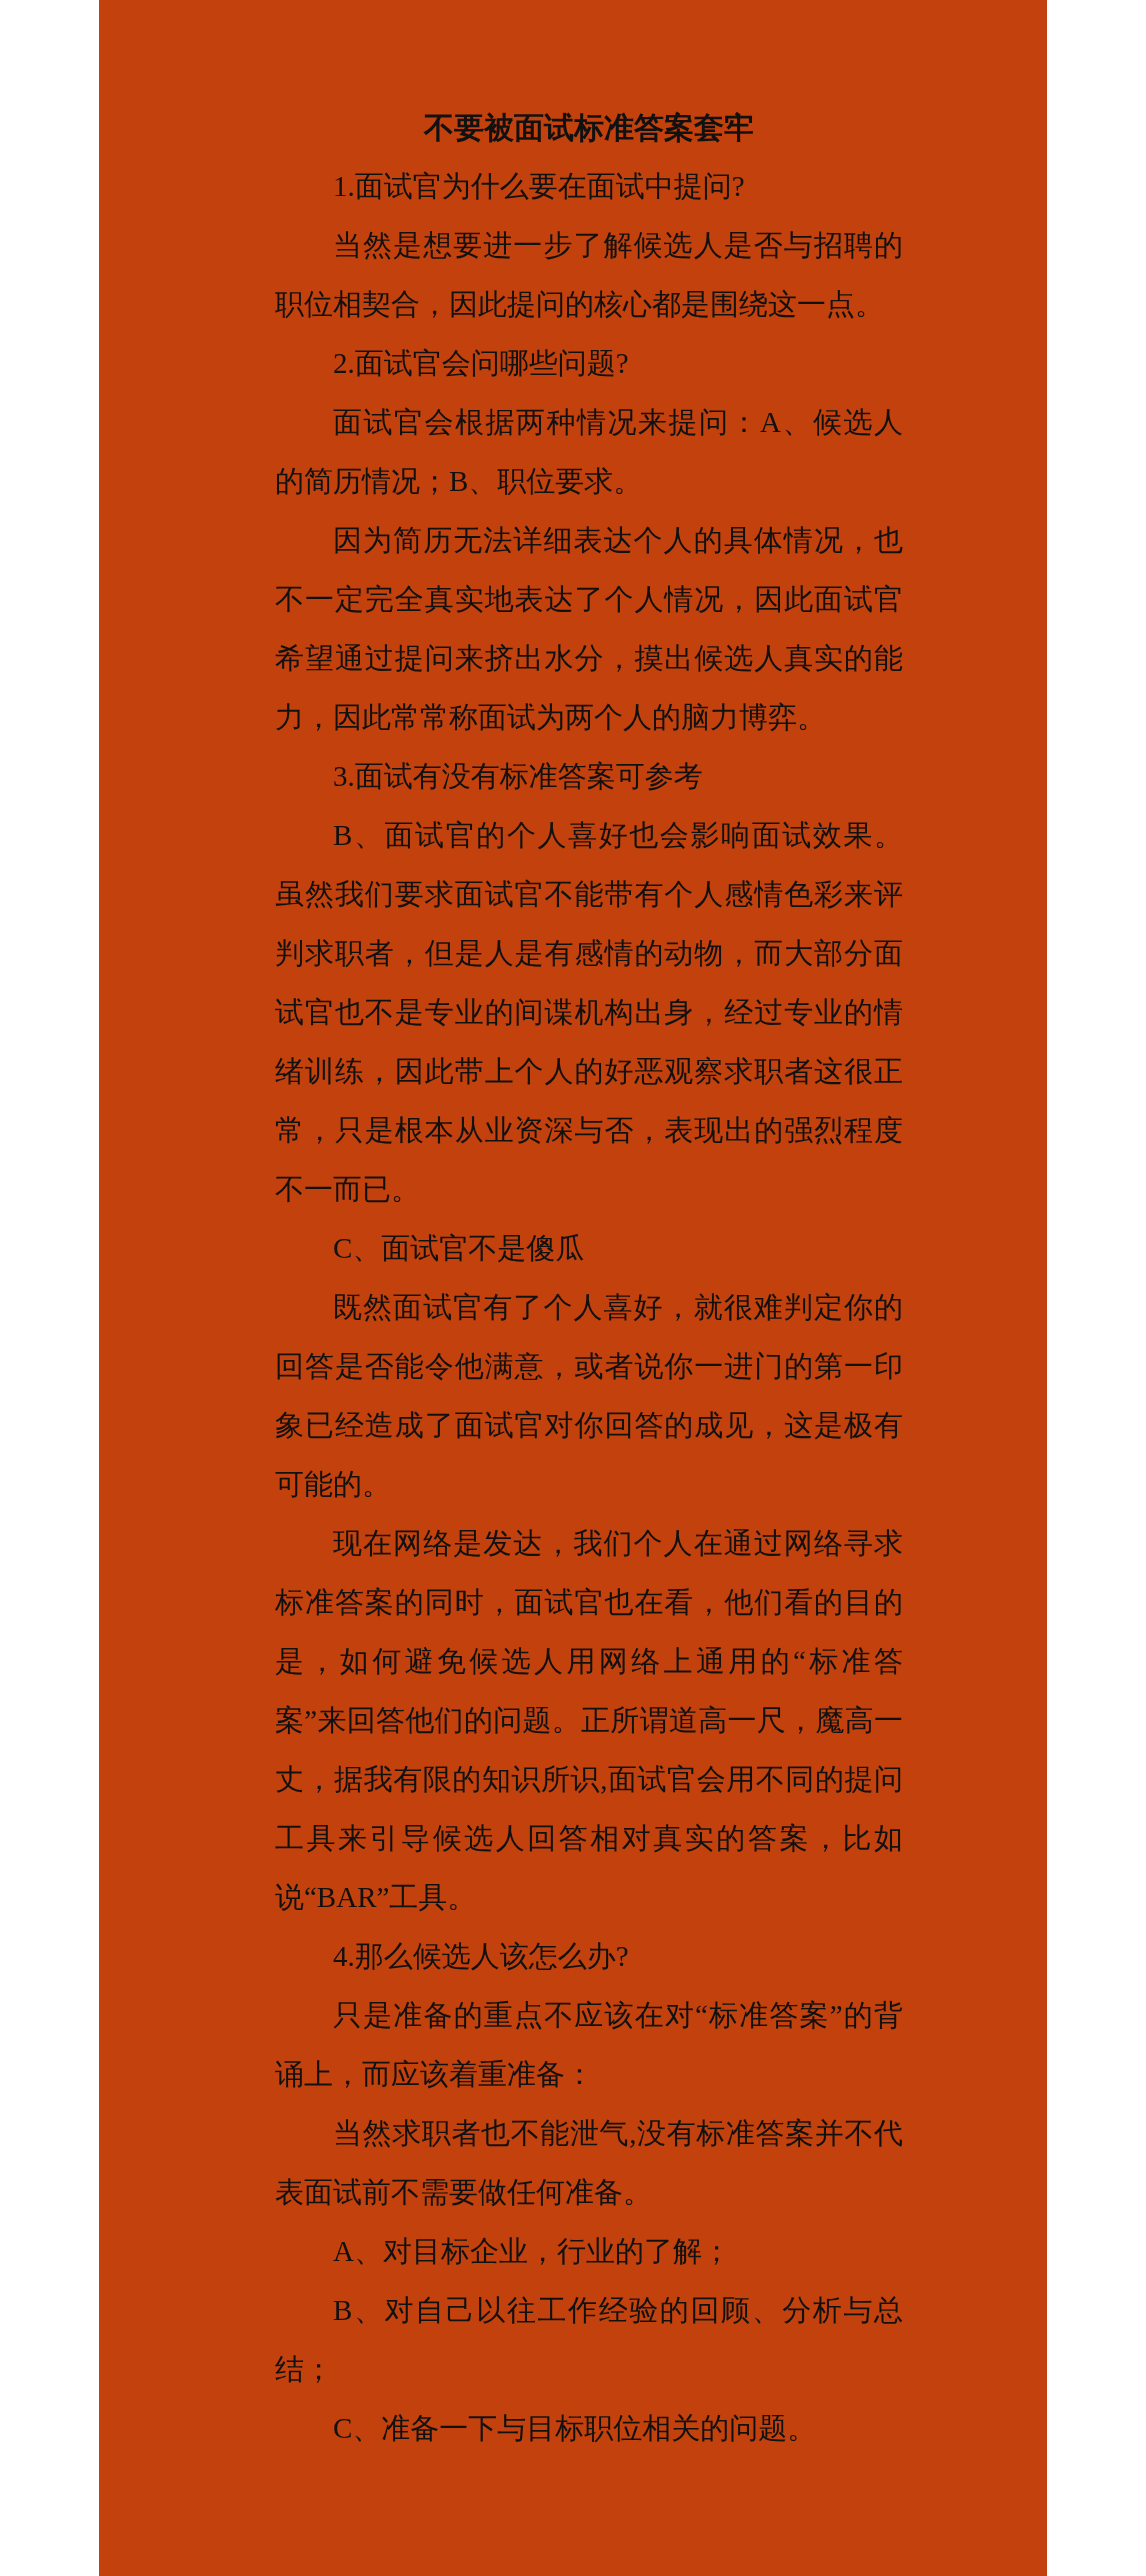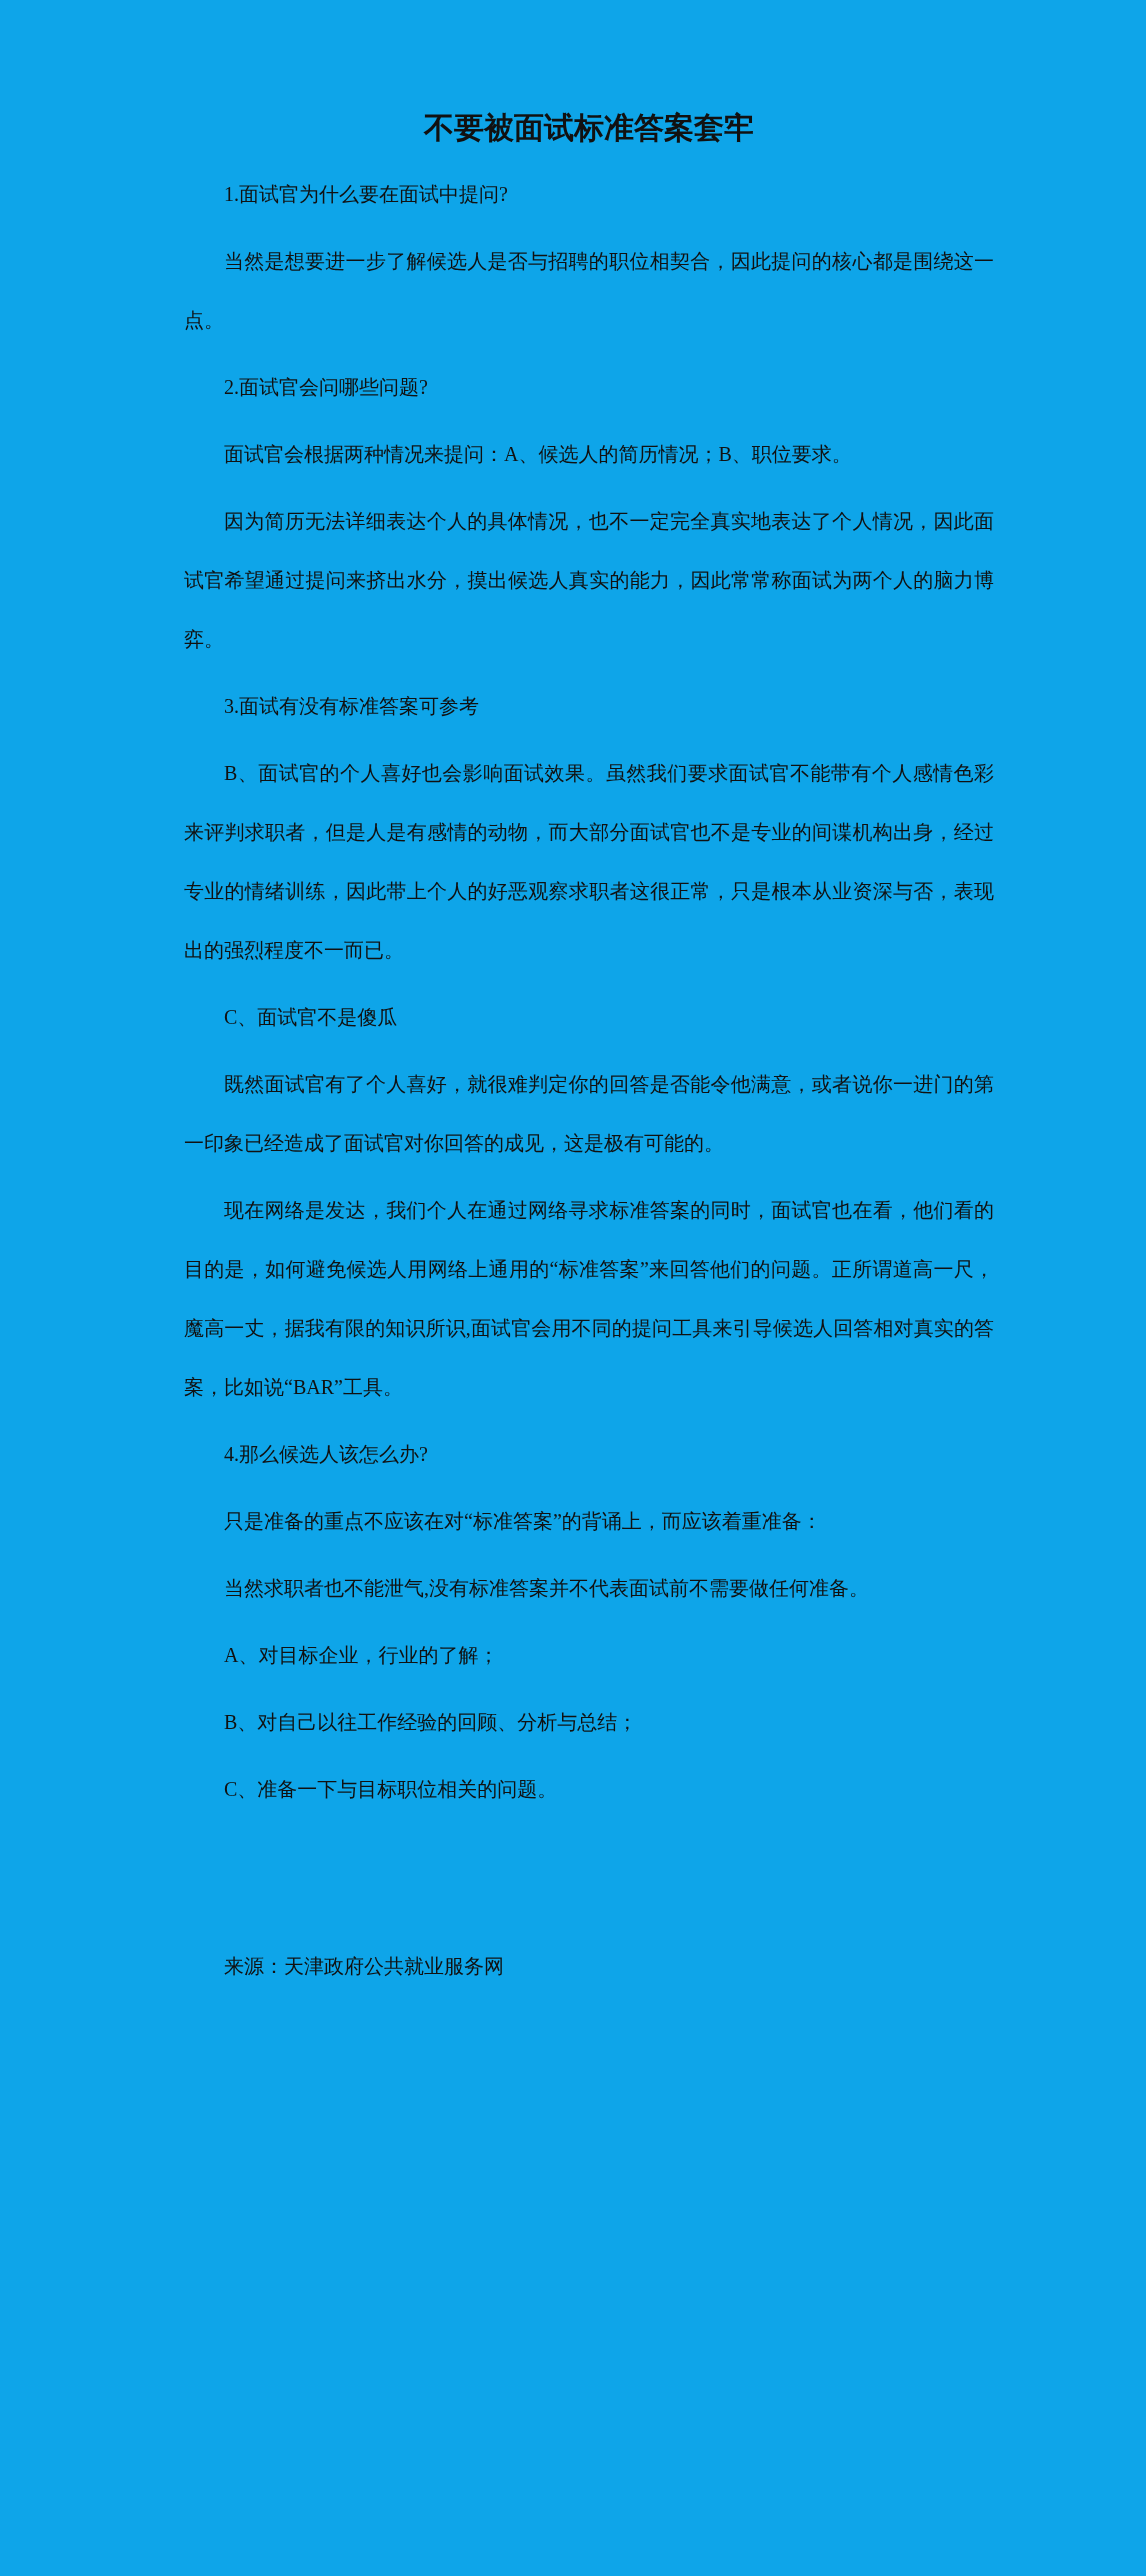--- a/index.html
+++ b/index.html
@@ -2,41 +2,41 @@
 <html style="font-size:11.6px"><head>
 <meta charset="utf-8">
 <style>
   html, body {
     margin: 0;
     padding: 0;
     background: #ffffff;
   }
   .page {
     position: relative;
-    width: 1146px;
+    width: 948px;
     height: 2576px;
     margin: 0 auto;
-    background: #0ea5e9;
+    background: #c2410c;
     color: #111111;
     font-family: "Liberation Serif", "DejaVu Serif", serif;
     box-sizing: border-box;
     padding: 98px 144px 0 176px;
     overflow: hidden;
   }
   .doc-title {
     margin: 0;
     font-size: 30px;
     font-weight: bold;
     line-height: 59px;
     text-align: center;
     white-space: nowrap;
   }
   .body-par {
-    margin: 8px;
-    font-size: 20px;
+    margin: 0;
+    font-size: 29px;
     line-height: 59px;
     text-align: justify;
     text-indent: 2em;
     word-break: break-all;
   }
   .source-par {
     margin-top: 118px; 
   }
 </style>
 </head>

